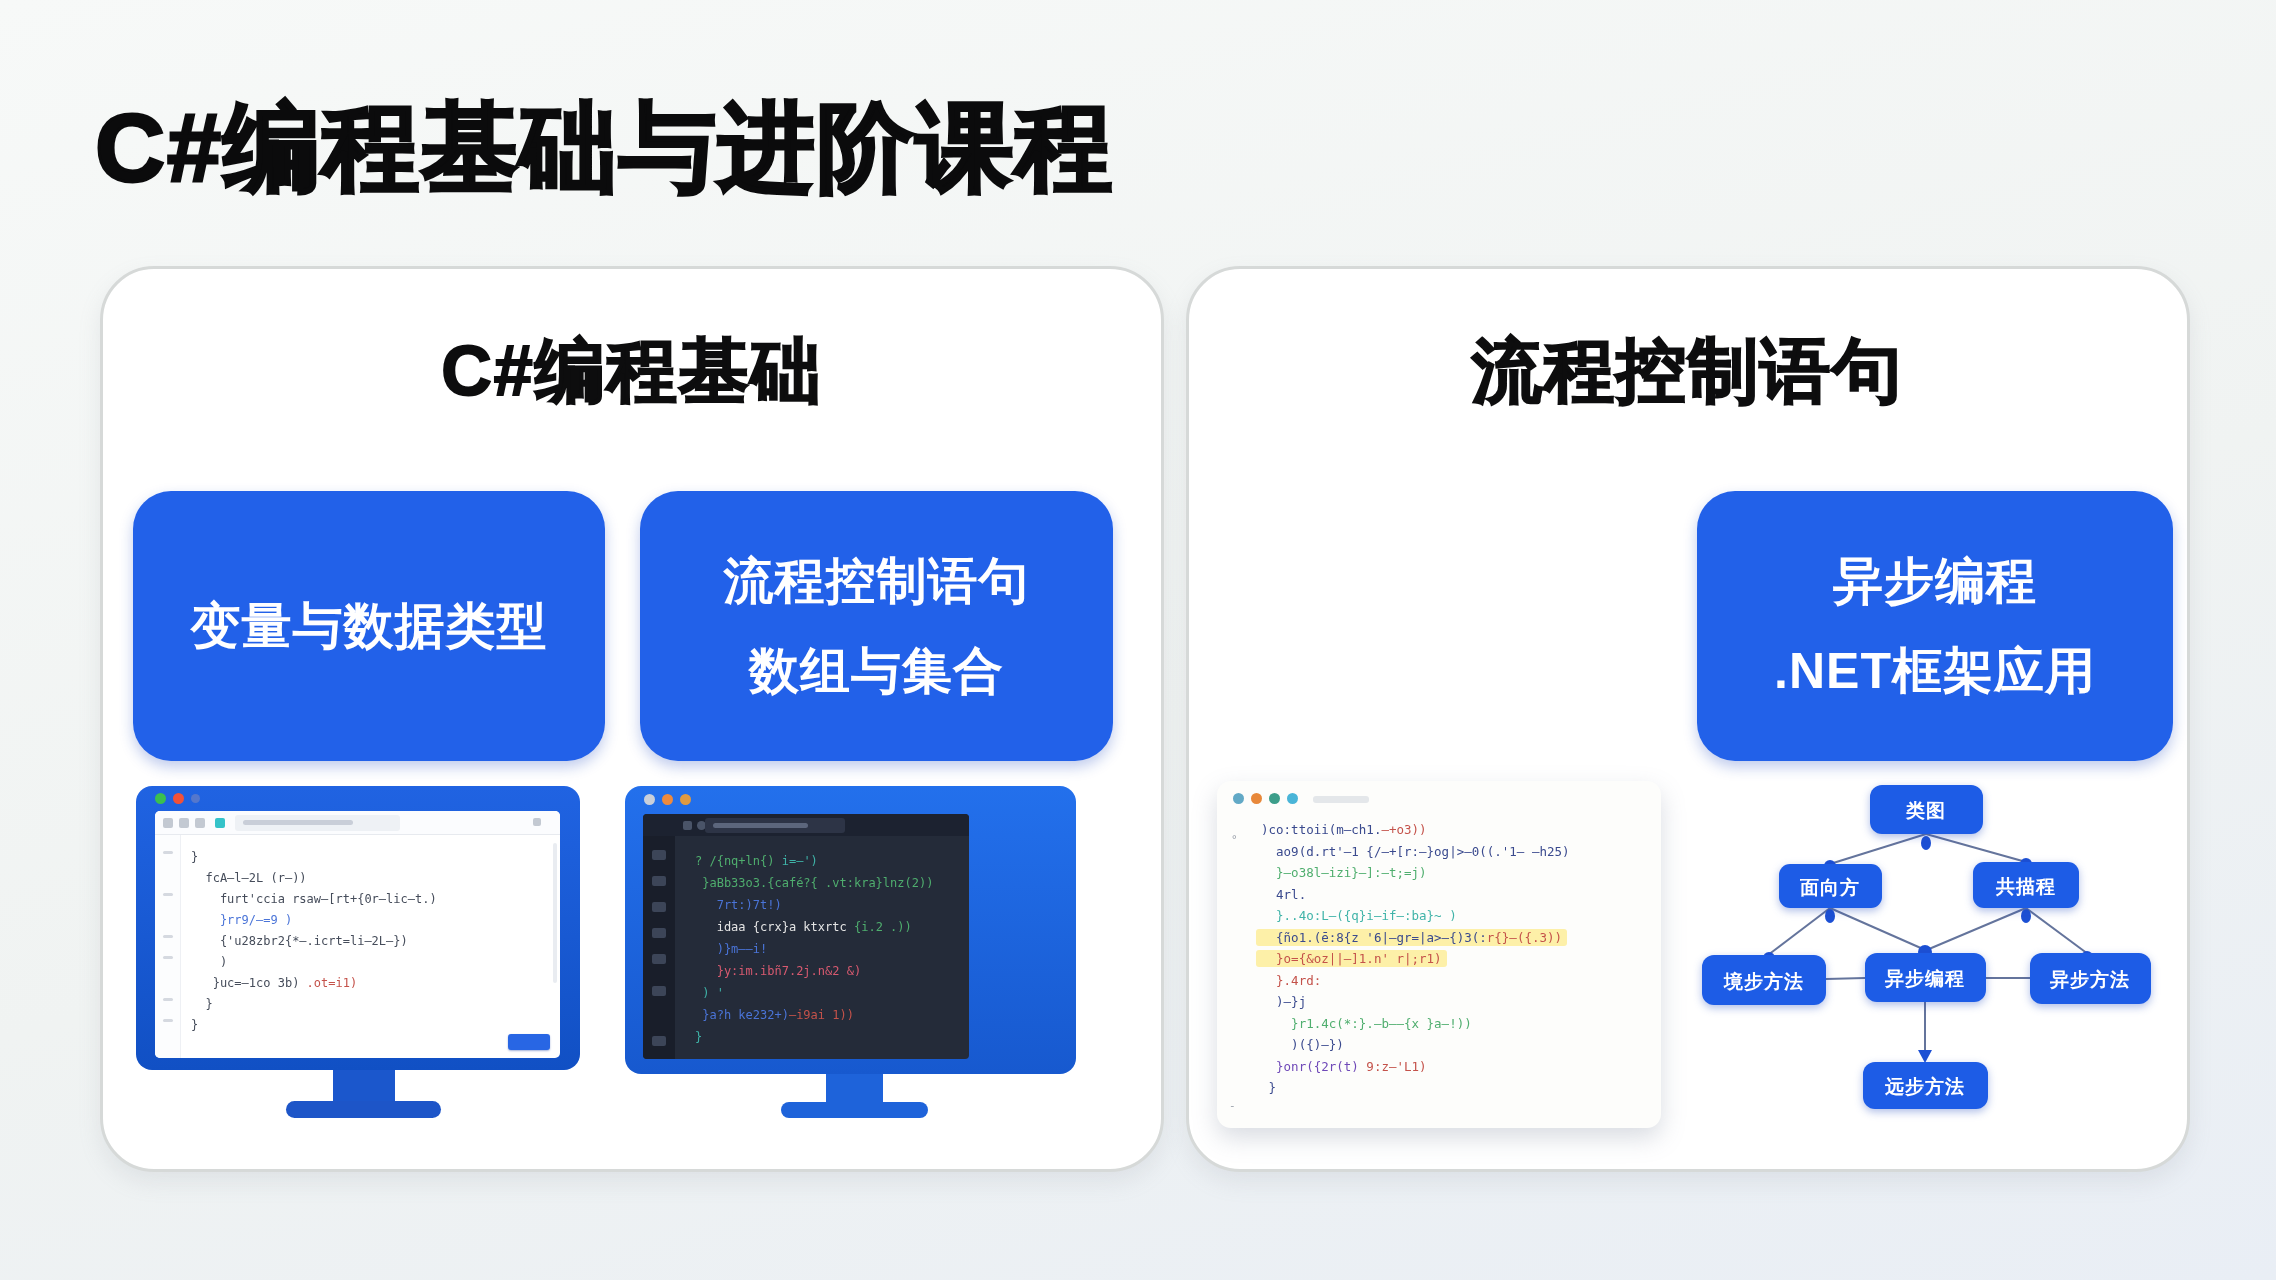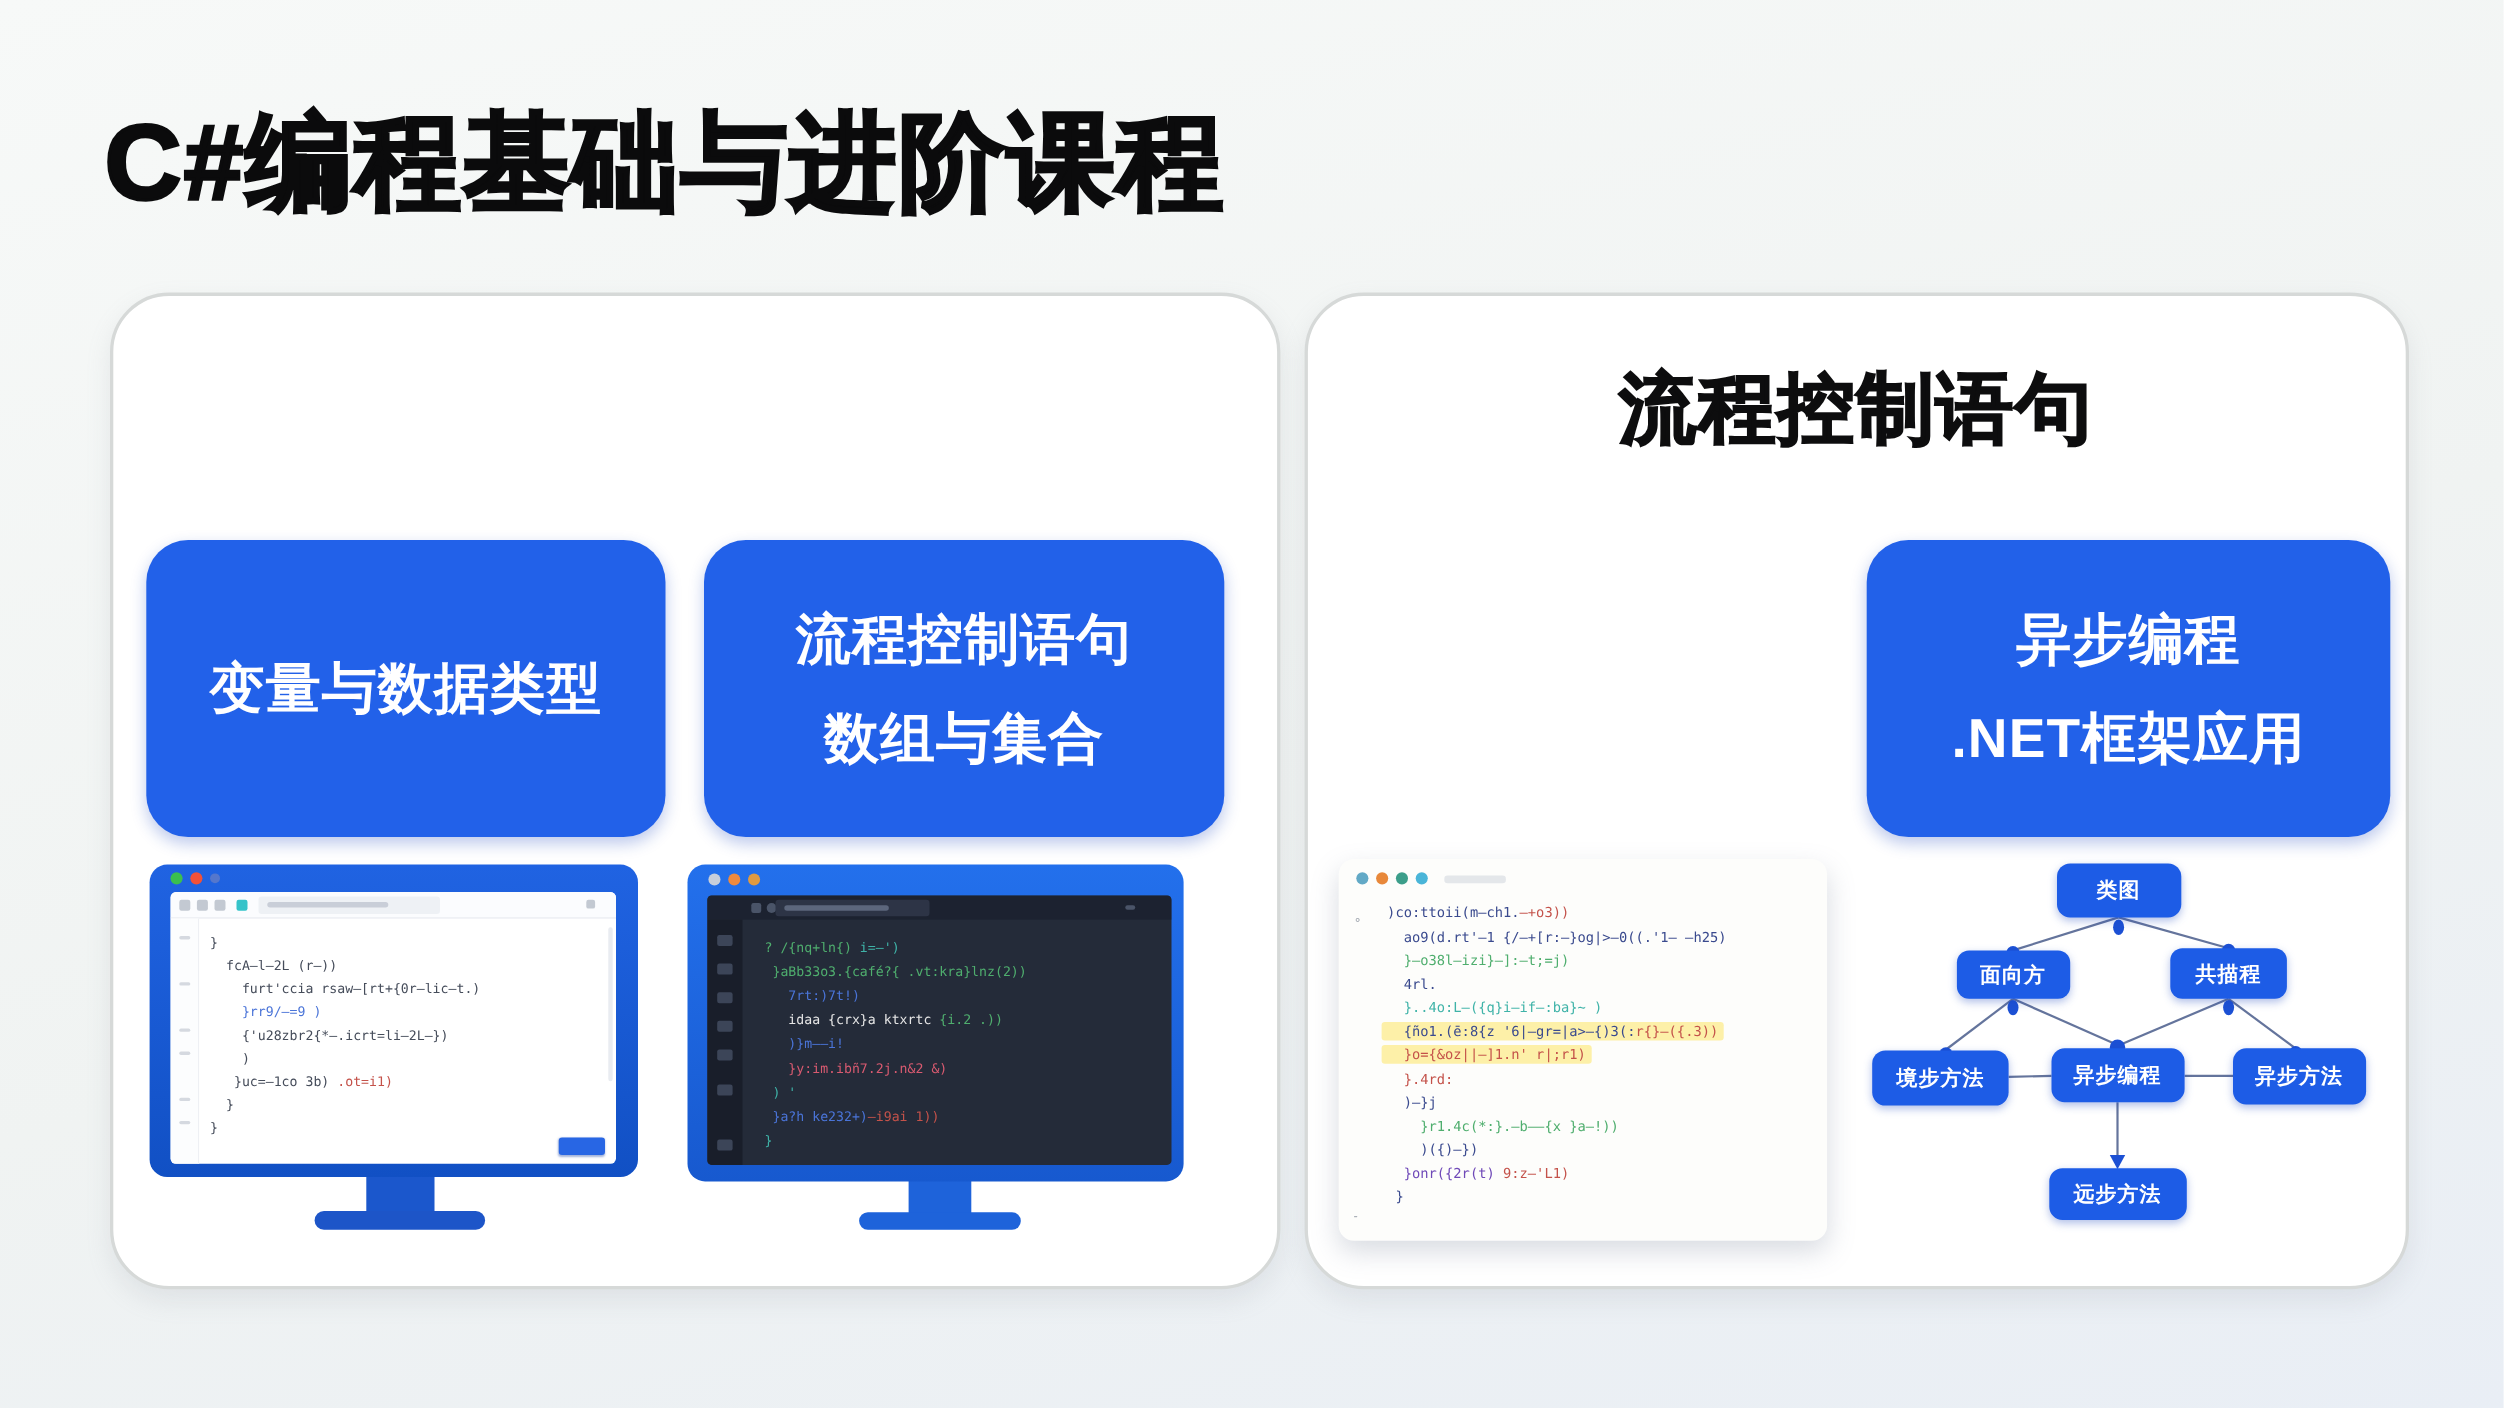--- a/index.html
+++ b/index.html
@@ -129,20 +129,21 @@
   }
 </style>
 </head>
 <body>
 
 <div id="canvas">
 
   <h1 class="page-title">C#编程基础与进阶课程</h1>
 
   <section class="panel left">
+    <h2 class="panel-heading">C#编程基础</h2>
 
     <div class="pill pill-l2">
       <span class="ln">流程控制语句</span>
       <span class="ln">数组与集合</span>
     </div>
     <div class="pill pill-l1">
       <span class="ln">变量与数据类型</span>
     </div>
 
     <div class="monitor" style="left:33px; top:517px;">
@@ -188,21 +189,21 @@
       </div>
     </div>
 
     <div class="monitor" style="left:522px; top:517px; width:451px;">
       <div class="m-neck" style="left:201px; top:284px; width:57px; height:42px; background:#1e63da;"></div>
       <div class="m-base" style="left:156px; top:316px; width:147px; height:16px; background:#1e63da;"></div>
       <div class="frame frame-light" style="width:451px; height:288px;">
         <span class="tl" style="left:19px; top:8px; width:11px; height:11px; background:#c9cfda;"></span>
         <span class="tl" style="left:37px; top:8px; width:11px; height:11px; background:#ef8a3d;"></span>
         <span class="tl" style="left:55px; top:8px; width:11px; height:11px; background:#e09a41;"></span>
-        <div class="screen screen-dark" style="left:18px; top:28px; width:422px; height:245px;">
+        <div class="screen screen-dark" style="left:18px; top:28px; width:326px; height:245px;">
           <div class="dtitlebar">
             <span class="dic" style="left:40px;"></span>
             <span class="dic" style="left:54px; border-radius:50%;"></span>
             <div class="dtab">
                 <span class="bar"></span>
               </div>
             <span class="dic" style="left:380px; height:4px; top:9px;"></span>
           </div>
           <div class="dsidebar">
             <i style="top:14px;"></i>

